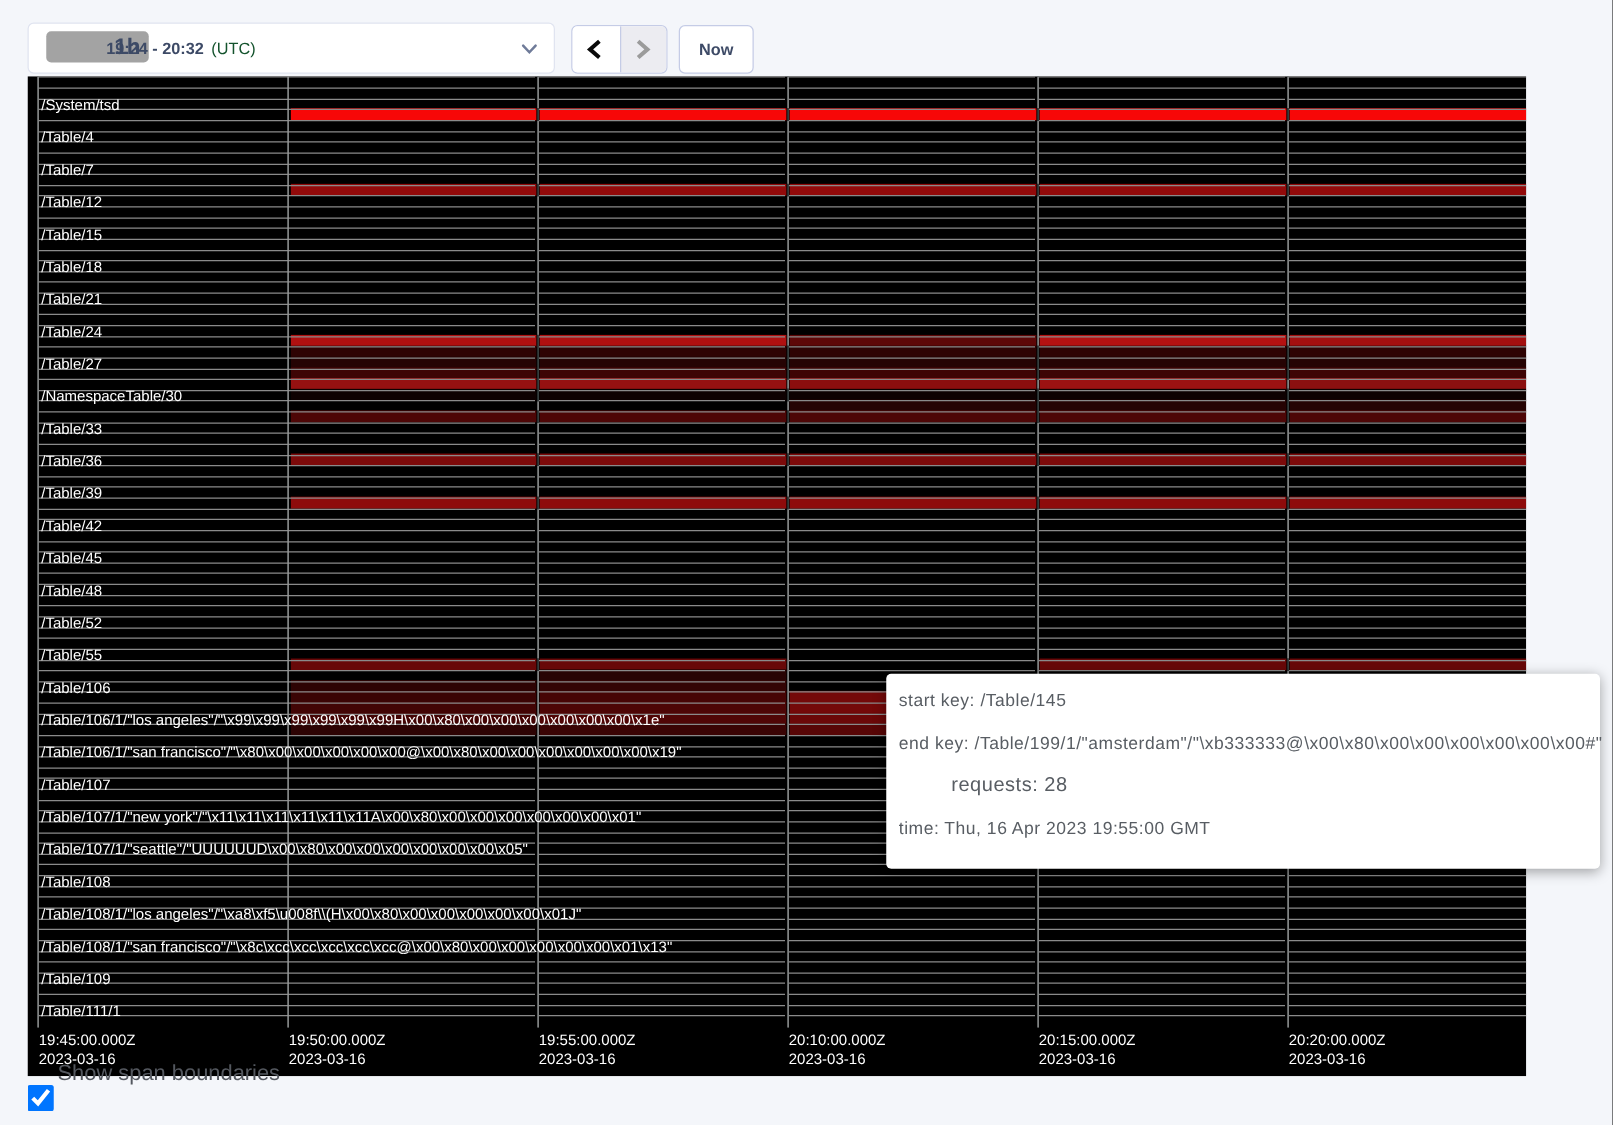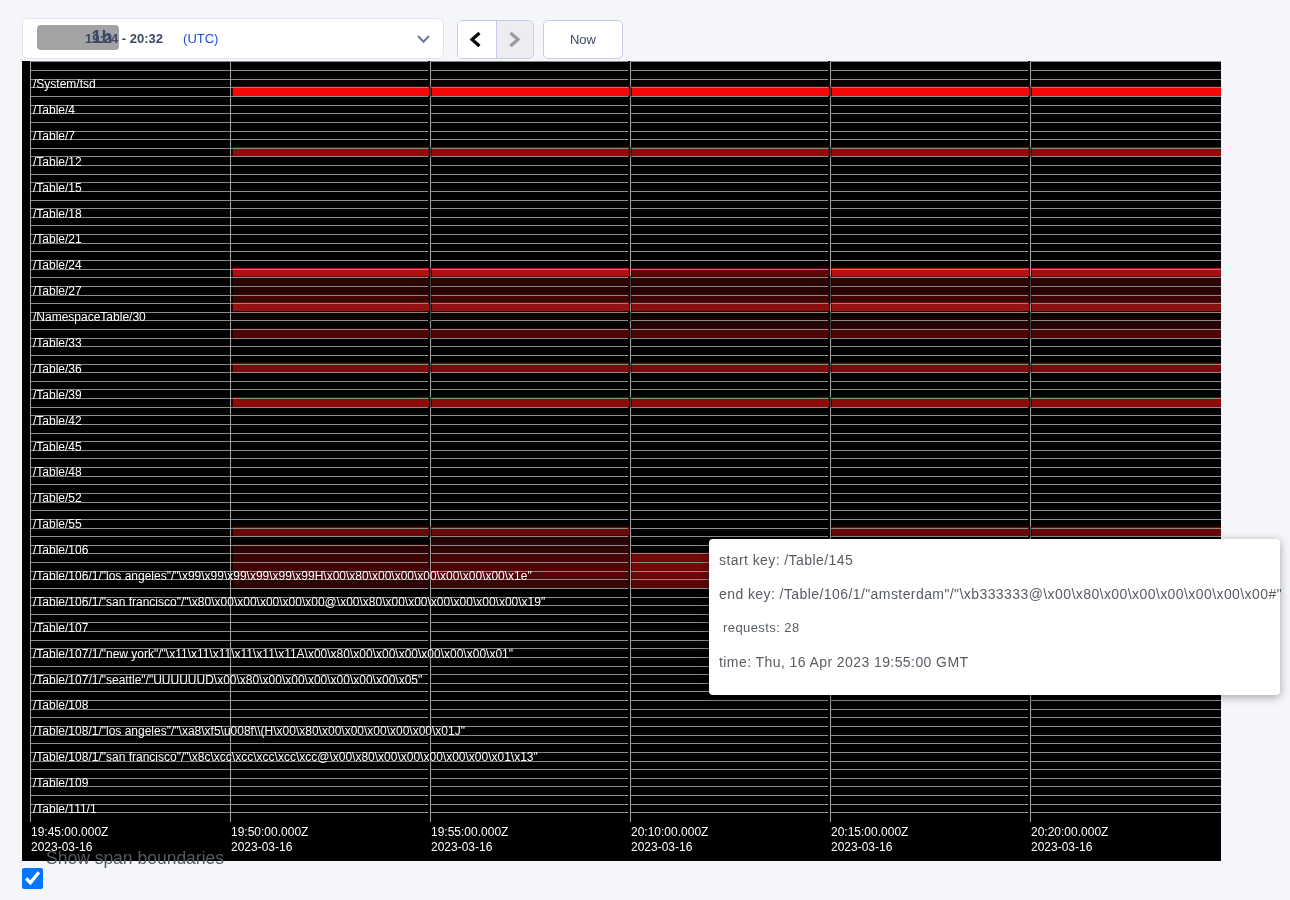--- a/index.html
+++ b/index.html
@@ -4,37 +4,37 @@
 <style>
   html,body { margin:0; padding:0; }
   body { width:1290px; height:900px; background:#f4f6fa; font-family:"Liberation Sans", sans-serif; position:relative; overflow:hidden; }
   .abs { position:absolute; }
 </style>
 </head>
 <body>
 
 <div class="abs" style="left:22px;top:18px;width:420px;height:39px;background:#fff;border:1px solid #e0e4f0;border-radius:5px;"></div>
 <div class="abs" style="left:37px;top:25px;width:34px;height:25px;background:#a3a3a3;border-radius:4px;text-align:center;line-height:25px;font-size:18px;font-weight:bold;color:#3d4a66;padding-left:48px;">1h</div>
-<div class="abs" style="left:85px;top:31px;font-size:13px;color:#3d4a66;"><b>19:24 - 20:32</b><span style="color:#1d4ed8;margin-left:20px;">(UTC)</span></div>
+<div class="abs" style="left:85px;top:31px;font-size:13px;color:#3d4a66;"><b>19:24 - 20:32</b><span style="color:#14532d;margin-left:6px;">(UTC)</span></div>
 <svg class="abs" style="left:417px;top:35px" width="13" height="9" viewBox="0 0 13 9">
     <path d="M1.5 1.5 L6.5 6.8 L11.5 1.5" stroke="#6f7b99" stroke-width="2" fill="none" stroke-linecap="round"></path>
   </svg>
 
 <div class="abs" style="left:457px;top:20px;width:77px;height:39px;border:1px solid #c5cce6;border-radius:5px;background:#fff;box-sizing:border-box;overflow:hidden;">
   <div style="position:absolute;left:0;top:0;width:38px;height:37px;background:#fff;"></div>
   <div style="position:absolute;left:38px;top:0;width:39px;height:37px;background:#ececf1;border-left:1px solid #c5cce6;box-sizing:border-box;"></div>
 </div>
 <svg class="abs" style="left:469px;top:31px" width="13" height="17" viewBox="0 0 13 17">
     <path d="M10.5 2 L3 8.5 L10.5 15" stroke="#0a0a0a" stroke-width="3.2" fill="none"></path>
   </svg>
 <svg class="abs" style="left:508px;top:31px" width="13" height="17" viewBox="0 0 13 17">
     <path d="M2.5 2 L10 8.5 L2.5 15" stroke="#9b9b9b" stroke-width="3.2" fill="none"></path>
   </svg>
 
-<div class="abs" style="left:543px;top:20px;width:80px;height:39px;border:1px solid #c5cce6;border-radius:5px;background:#fff;box-sizing:border-box;text-align:center;line-height:37px;font-size:13px;font-weight:normal;color:#3d4a66;">Now</div>
+<div class="abs" style="left:543px;top:20px;width:60px;height:39px;border:1px solid #c5cce6;border-radius:5px;background:#fff;box-sizing:border-box;text-align:center;line-height:37px;font-size:13px;font-weight:bold;color:#3d4a66;">Now</div>
 
 <svg width="1199" height="800" viewBox="0 0 1199 800" style="position:absolute;left:22px;top:61px">
 <rect x="0" y="0" width="1199" height="800" fill="#000000"></rect>
 <path d="M8.5 0V761 M208.5 0V761 M408.5 0V761 M608.5 0V761 M808.5 0V761 M1008.5 0V761" stroke="#3d4747" stroke-width="1.2" fill="none"></path>
 <rect x="210.70" y="25.69" width="196.40" height="9.53" fill="#f70707"></rect>
 <rect x="409.70" y="25.69" width="197.40" height="9.53" fill="#f70707"></rect>
 <rect x="609.70" y="25.69" width="197.40" height="9.53" fill="#f70707"></rect>
 <rect x="809.70" y="25.69" width="197.40" height="9.53" fill="#f70707"></rect>
 <rect x="1009.70" y="25.69" width="189.30" height="9.53" fill="#f70707"></rect>
 <rect x="210.70" y="86.10" width="196.40" height="9.53" fill="#920a0a"></rect>
@@ -149,18 +149,18 @@
 <text x="609" y="775" font-family="Liberation Sans, sans-serif" font-size="12" fill="#ffffff">20:10:00.000Z</text>
 <text x="609" y="790" font-family="Liberation Sans, sans-serif" font-size="12" fill="#ffffff">2023-03-16</text>
 <text x="809" y="775" font-family="Liberation Sans, sans-serif" font-size="12" fill="#ffffff">20:15:00.000Z</text>
 <text x="809" y="790" font-family="Liberation Sans, sans-serif" font-size="12" fill="#ffffff">2023-03-16</text>
 <text x="1009" y="775" font-family="Liberation Sans, sans-serif" font-size="12" fill="#ffffff">20:20:00.000Z</text>
 <text x="1009" y="790" font-family="Liberation Sans, sans-serif" font-size="12" fill="#ffffff">2023-03-16</text>
 </svg>
 
 <div class="abs" style="left:709px;top:539px;width:571px;height:156px;background:#fff;border-radius:4px;box-shadow:0 2px 10px rgba(0,0,0,0.35);box-sizing:border-box;"></div>
 <div class="abs" style="left:719px;top:552px;font-size:14px;letter-spacing:0.42px;color:#585d63;">start key: /Table/145</div>
-<div class="abs" style="left:719px;top:586px;font-size:14px;letter-spacing:0.42px;color:#585d63;">end key: /Table/106/1/"amsterdam"/"\xb333333@\x00\x80\x00\x00\x00\x00\x00\x00#"</div>
-<div class="abs" style="left:723px;top:620px;font-size:13px;letter-spacing:0.42px;color:#585d63;">requests: 28</div>
+<div class="abs" style="left:719px;top:586px;font-size:14px;letter-spacing:0.42px;color:#585d63;">end key: /Table/199/1/"amsterdam"/"\xb333333@\x00\x80\x00\x00\x00\x00\x00\x00#"</div>
+<div class="abs" style="left:761px;top:620px;font-size:16px;letter-spacing:0.42px;color:#585d63;">requests: 28</div>
 <div class="abs" style="left:719px;top:654px;font-size:14px;letter-spacing:0.42px;color:#585d63;">time: Thu, 16 Apr 2023 19:55:00 GMT</div>
 
 <input type="checkbox" checked="" class="abs" style="left: 22px; top: 868px; width: 21px; height: 21px; margin: 0px;">
 <div class="abs" style="left:46px;top:848px;font-size:17.5px;color:#54585f;">Show span boundaries</div>
 
 </body></html>

